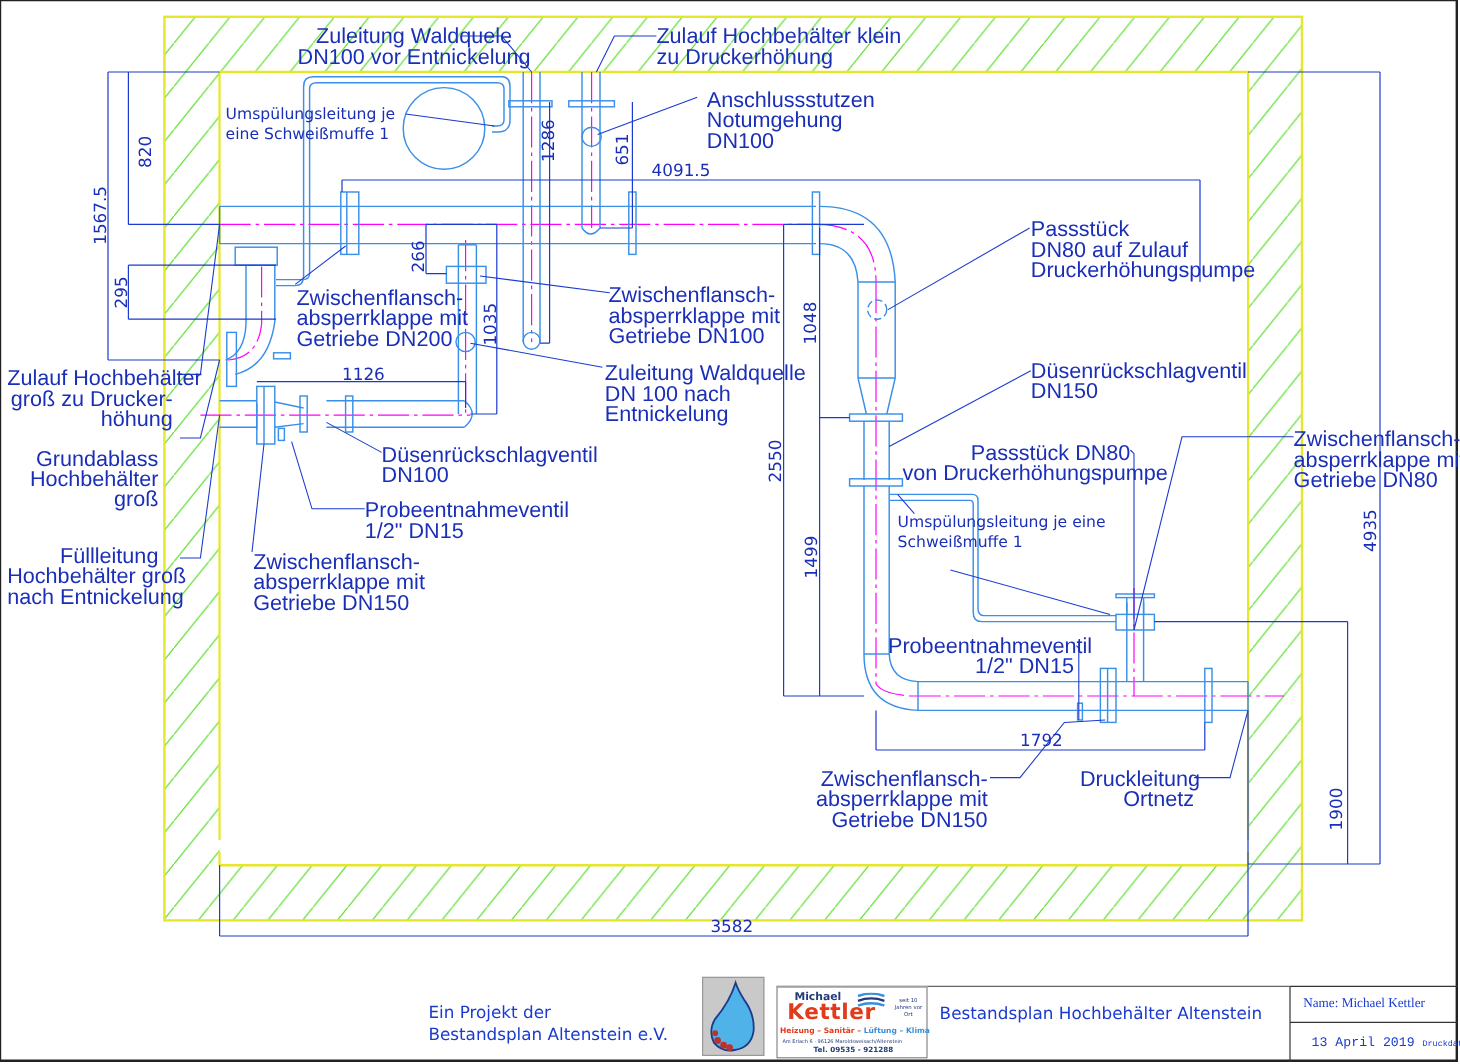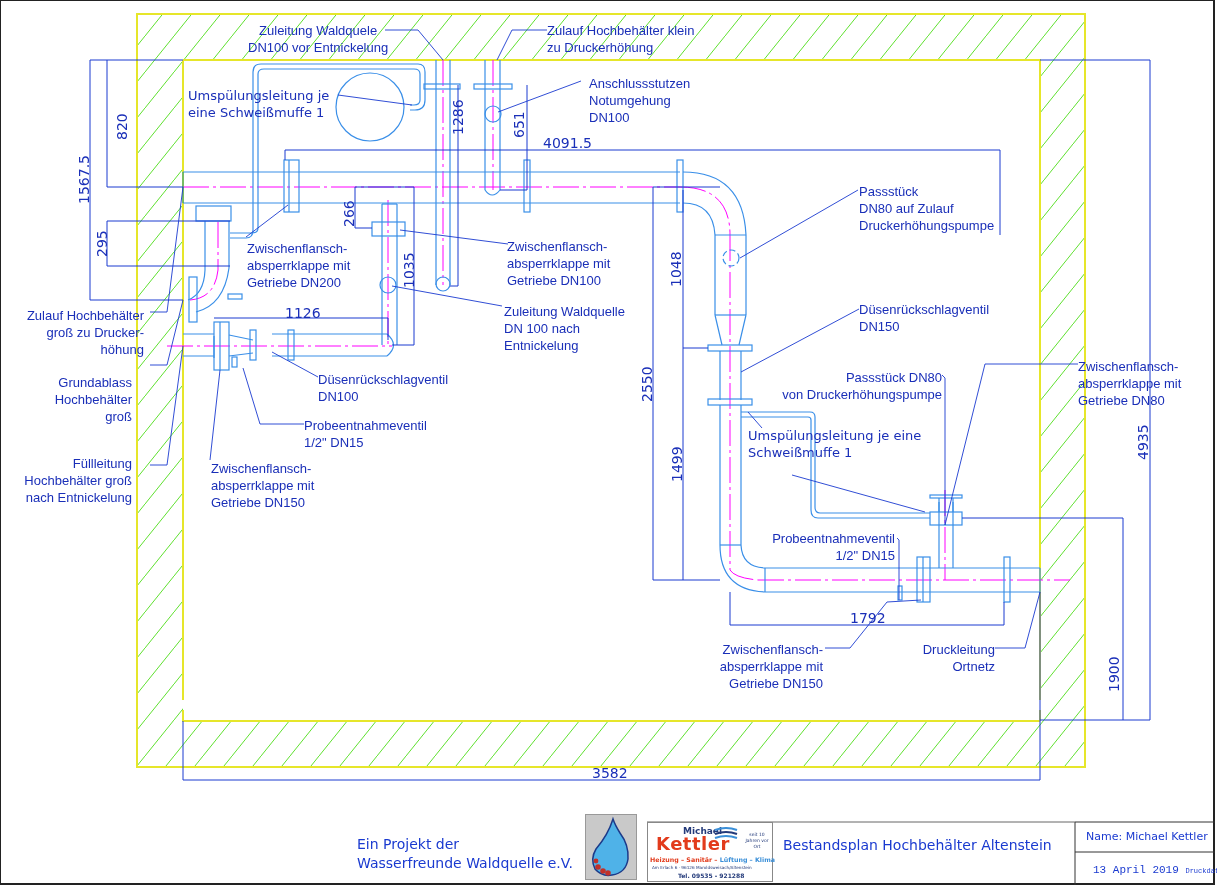--- a/index.html
+++ b/index.html
@@ -1,27 +1,27 @@
 <!DOCTYPE html>
 <html><head>
 <meta charset="utf-8">
 <style>
   html, body { margin: 0; padding: 0; background: #ffffff; }
   body { width: 1217px; height: 887px; position: relative; overflow: hidden; font-family: "Liberation Sans", sans-serif; }
   #frame { position: absolute; left: 0; top: 0; width: 1215px; height: 885px; border: 1px solid #222; border-right: 2px solid #222; border-bottom: 2px solid #222; box-sizing: border-box; }
   svg#plan { position: absolute; left: 0; top: 0; }
-  .lbl { position: absolute; color: #1a2fb8; font-size: 13px; line-height: 17px; white-space: pre; font-family: "Liberation Sans", sans-serif; }
+  .lbl { position: absolute; color: #1a2fb8; font-size: 18px; line-height: 17px; white-space: pre; font-family: "Liberation Sans", sans-serif; }
   .lbl.r { text-align: right; }
   .lbl.c { text-align: center; }
   .dim { position: absolute; color: #1a2fb8; font-size: 14px; line-height: 15px; white-space: nowrap; font-family: "DejaVu Sans", sans-serif; }
   .dim.v { transform-origin: left top; transform: rotate(-90deg); }
   .tb { position: absolute; color: #1a3ad0; font-family: "DejaVu Sans", sans-serif; }
   .logo-drop { position: absolute; left: 585px; top: 814px; width: 52px; height: 66px; background: #c9c9c9; border: 1px solid #999; box-sizing: border-box; }
   .kettler { position: absolute; left: 647px; top: 822px; width: 126px; height: 60px; background: #fff; border: 1px solid #888; box-sizing: border-box; }
-  .kettler .k1 { position: absolute; left: 14px; top: 3px; font-size: 9px; font-weight: bold; color: #233a7a; font-family: "DejaVu Sans", sans-serif; margin-left: 21px; }
+  .kettler .k1 { position: absolute; left: 14px; top: 3px; font-size: 9px; font-weight: bold; color: #233a7a; font-family: "DejaVu Sans", sans-serif; }
   .kettler .k2 { position: absolute; left: 8px; top: 10px; font-size: 18px; font-weight: bold; color: #e23b1c; font-family: "DejaVu Sans", sans-serif; letter-spacing: 0.5px; }
   .kettler .k3 { position: absolute; left: 96px; top: 9px; font-size: 4.5px; color: #233a7a; line-height: 6px; text-align: center; font-family: "DejaVu Sans", sans-serif; width: 26px; }
   .kettler .k4 { position: absolute; left: 2px; top: 33px; font-size: 6.3px; font-weight: bold; color: #e23b1c; white-space: nowrap; font-family: "DejaVu Sans", sans-serif; }
   .kettler .k4 span.b { color: #3a8fd8; }
   .kettler .k5 { position: absolute; left: 4px; top: 42px; font-size: 4.2px; color: #233a7a; white-space: nowrap; font-family: "DejaVu Sans", sans-serif; }
   .kettler .k6 { position: absolute; left: 30px; top: 49px; font-size: 6px; font-weight: bold; color: #233a7a; white-space: nowrap; font-family: "DejaVu Sans", sans-serif; }
   .kettler .wave { position: absolute; left: 66px; top: 4px; width: 24px; height: 12px; }
 </style>
 </head>
 <body>
@@ -246,21 +246,21 @@
 <div class="dim v" style="left:1136px;top:460px;">4935</div>
 <div class="dim v" style="left:1107px;top:692px;">1900</div>
 <div class="dim" style="left:592px;top:766px;">3582</div>
 
 <svg style="position:absolute;left:0;top:0;" width="1217" height="887">
   <path d="M1075 822 H1215 M1075 822 V885 M1075 852 H1215" stroke="#333" stroke-width="1" fill="none"></path>
   <path d="M647 822 H1075" stroke="#666" stroke-width="1" fill="none"></path>
 </svg>
 <div class="tb" style="left:357px;top:835px;font-size:14px;line-height:19px;">
   <div>Ein Projekt der</div>
-  <div>Wasserfreunde Waldquelle e.V.</div>
+  <div>Bestandsplan Altenstein e.V.</div>
 </div>
 
 <div class="logo-drop">
   <svg width="50" height="64" viewBox="0 0 50 64">
     <path d="M27 4 Q22 20 10 34 Q4 44 9 54 Q16 62 26 60 Q40 58 42 44 Q43 30 34 18 Q29 10 27 4 Z" fill="#4fb2e8" stroke="#1b3a8a" stroke-width="1.5"></path>
     <circle cx="12" cy="52" r="2.8" fill="#c0302a"></circle>
     <circle cx="17" cy="56" r="2.8" fill="#c0302a"></circle>
     <circle cx="22" cy="58" r="2.8" fill="#c0302a"></circle>
     <circle cx="10" cy="46" r="2.4" fill="#c0302a"></circle>
   </svg>
@@ -276,17 +276,17 @@
   <div class="k2">Kettler</div>
   <div class="k3">seit 10 Jahren vor Ort</div>
   <div class="k4"><span>Heizung – Sanitär – </span><span class="b">Lüftung – Klima</span></div>
   <div class="k5">Am Erlach 6 · 96126 Maroldsweisach/Altenstein</div>
   <div class="k6">Tel. 09535 - 921288</div>
 </div>
 
 <div class="tb" style="left:783px;top:836px;font-size:14px;line-height:18px;">
   <div>Bestandsplan Hochbehälter Altenstein</div>
 </div>
-<div class="tb" style="left:1086px;top:830px;font-size:11px;">Name: Michael Kettler</div>
+<div class="tb" style="left:1086px;top:830px;font-size:11px;font-family:Liberation Serif, serif;">Name: Michael Kettler</div>
 <div class="tb" style="left:1093px;top:864px;font-size:11px;white-space:nowrap;font-family:Liberation Mono, monospace;">
   <span>13 April 2019</span>
   <span style="font-size:7px;">Druckdatum</span>
 </div>
 
 </body></html>

